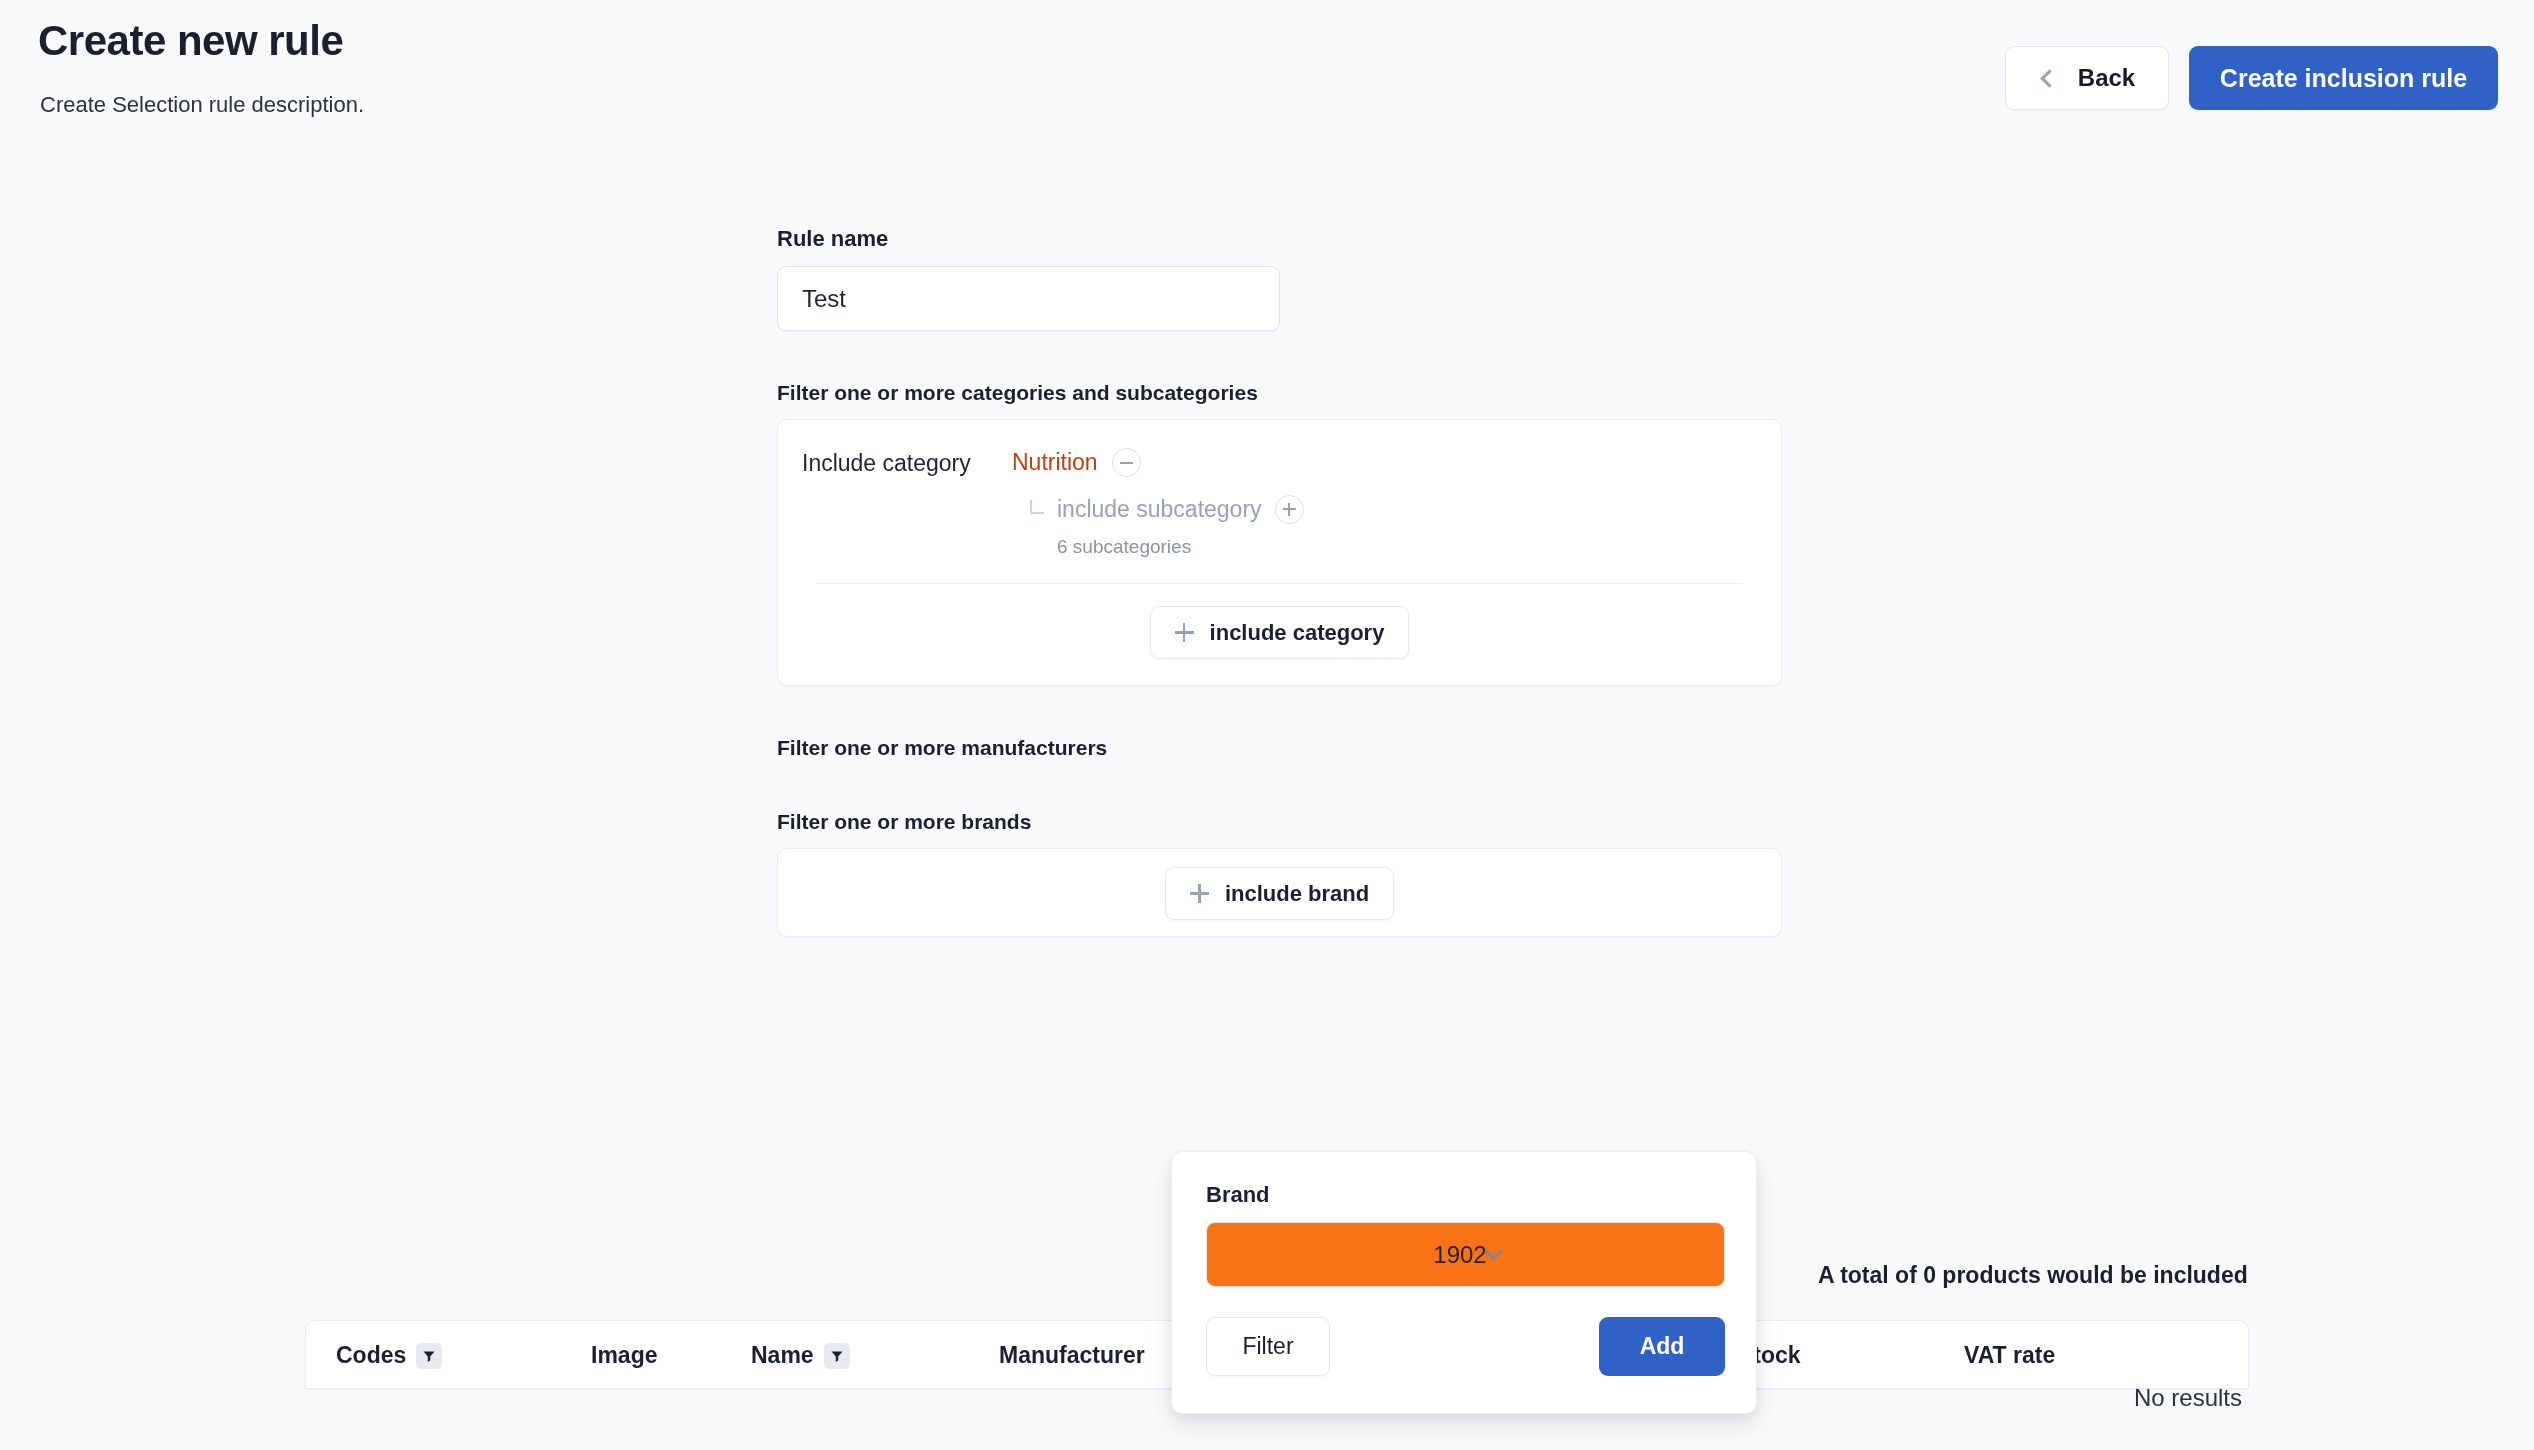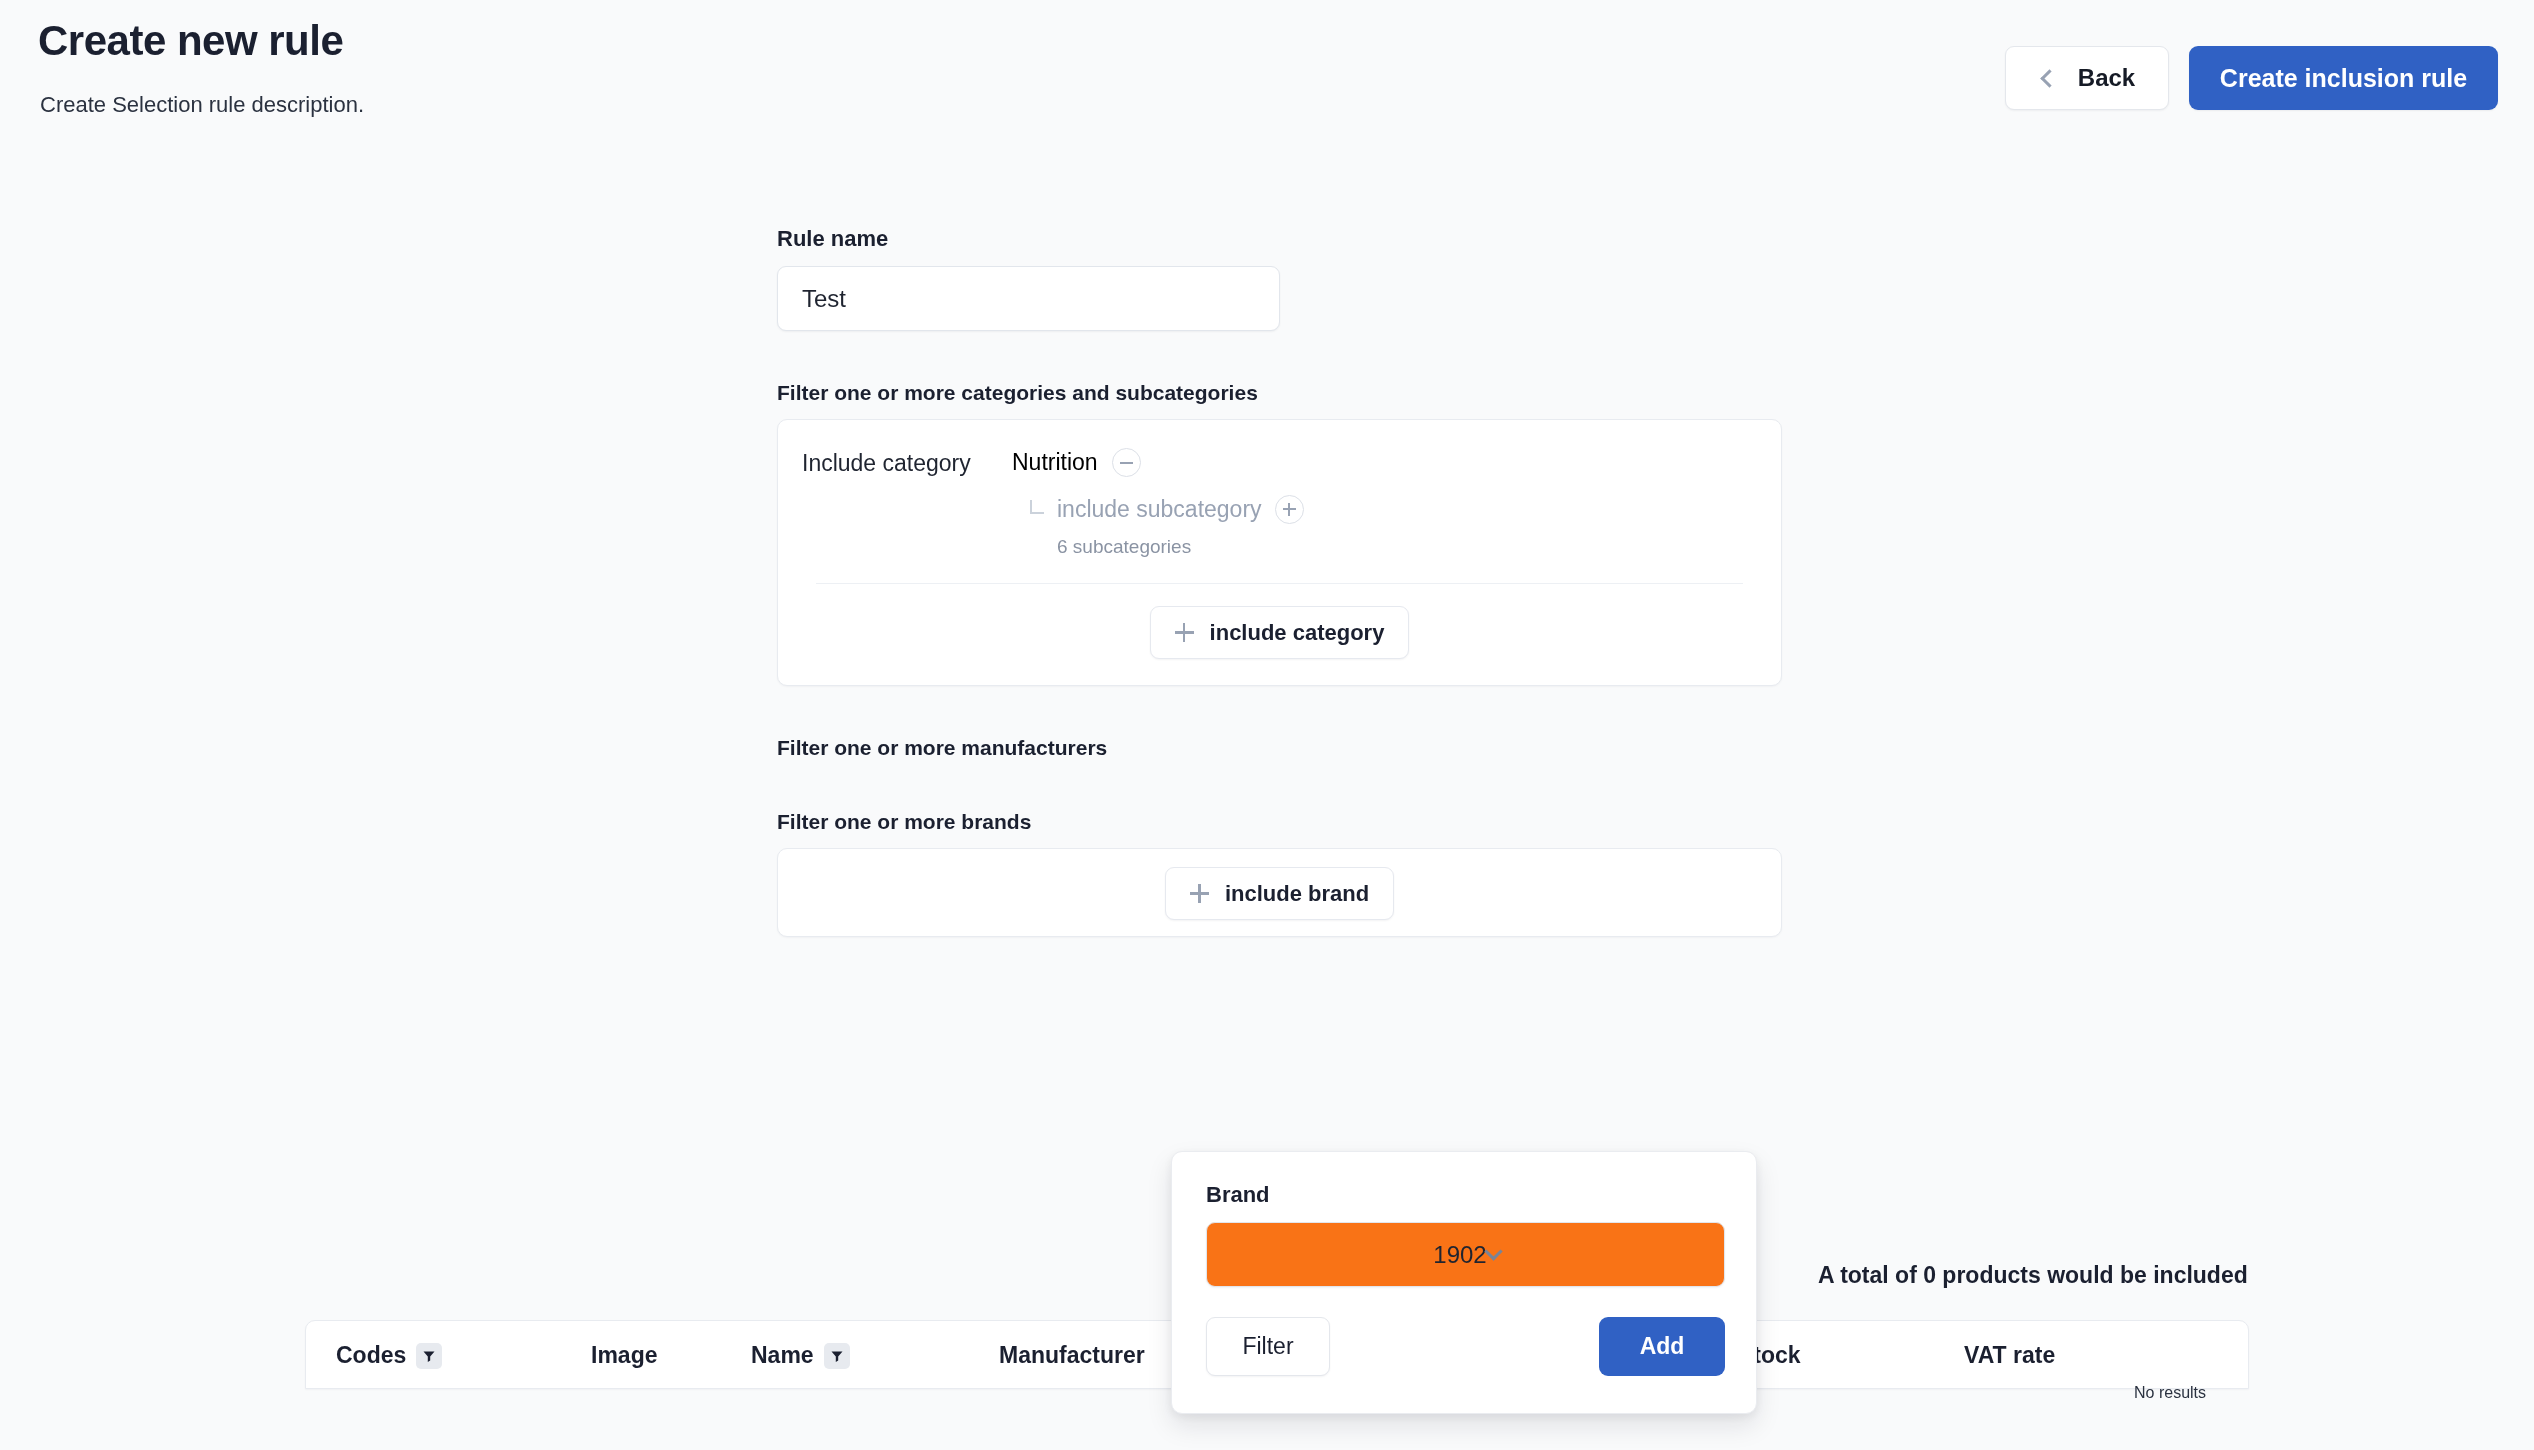--- a/index.html
+++ b/index.html
@@ -141,21 +141,21 @@
     color: #1F2430;
     padding-top: 2px;
   }
   .row-right { flex: 1; }
 
   .chip-line {
     display: flex;
     align-items: center;
     gap: 14px;
     font-size: 23px;
-    color: #000000;
+    color: #c2410c;
   }
   .circle-btn {
     width: 29px; height: 29px;
     border: 1px solid #DCE0E7;
     border-radius: 50%;
     background: #FFFFFF;
     display: inline-flex;
     align-items: center;
     justify-content: center;
     cursor: pointer;
@@ -296,21 +296,21 @@
     justify-content: center;
     cursor: pointer;
     flex: none;
   }
   .filter-icon svg { display: block; }
 
   .no-results {
     position: absolute;
     left: 2134px;
     top: 1384px;
-    font-size: 16px;
+    font-size: 24px;
     color: #2B3240;
     white-space: nowrap;
   }
 
   
   .popover {
     position: absolute;
     left: 1171px;
     top: 1151px;
     width: 586px;

